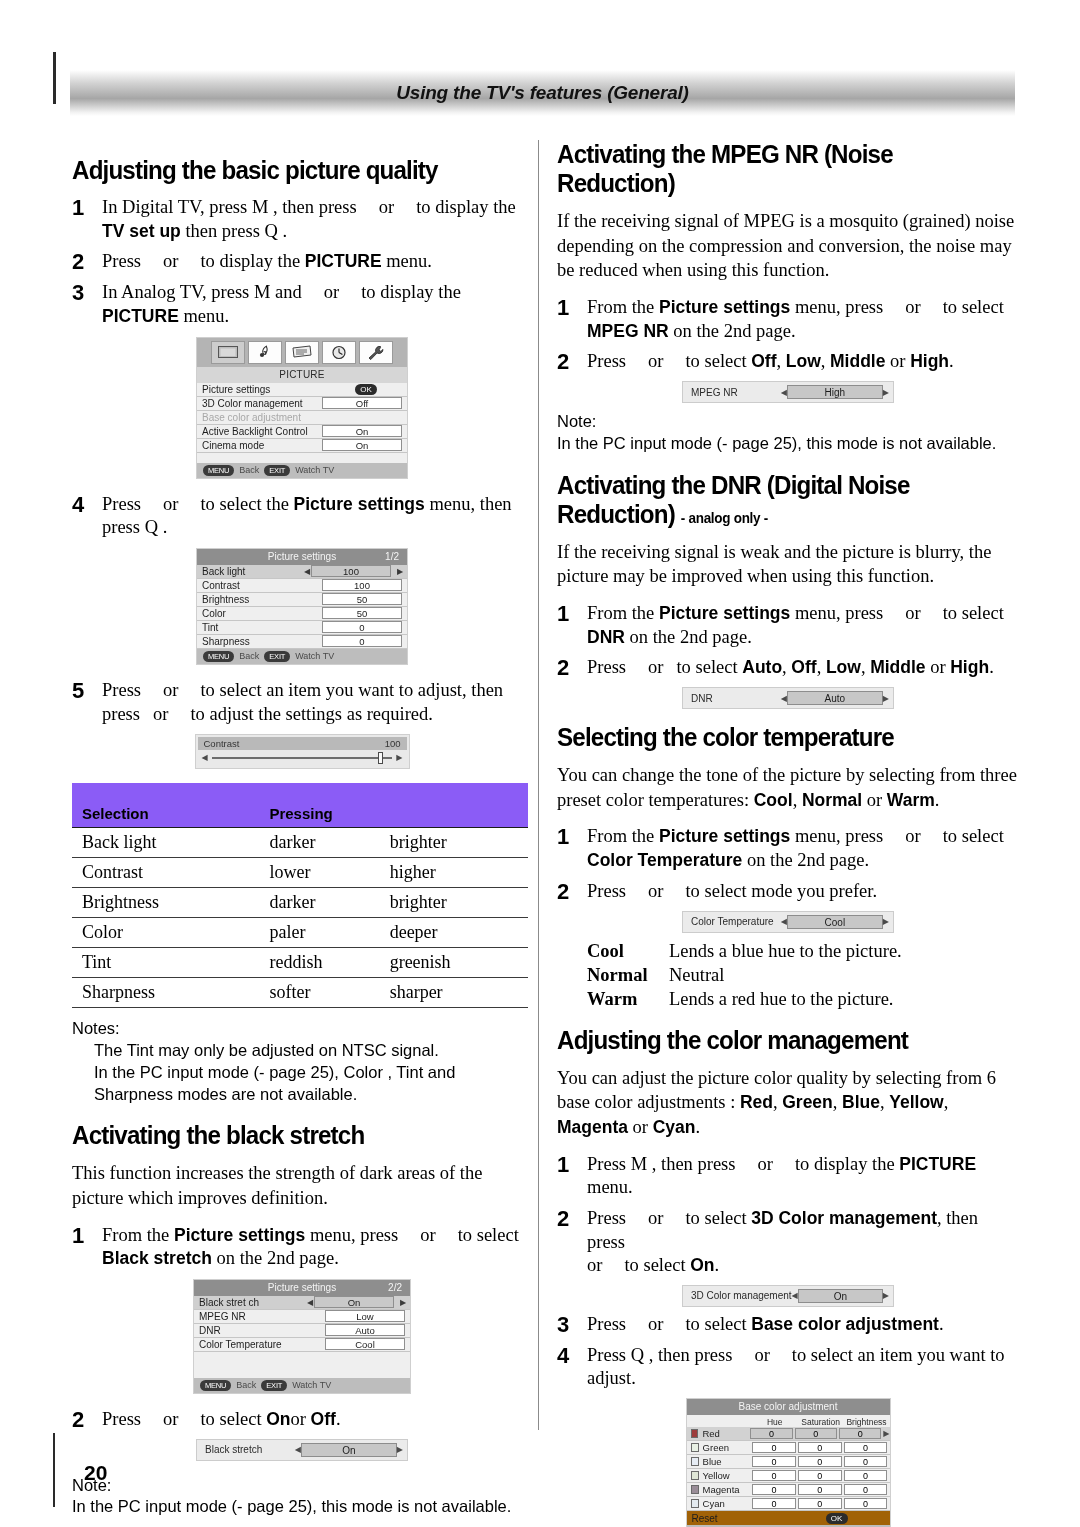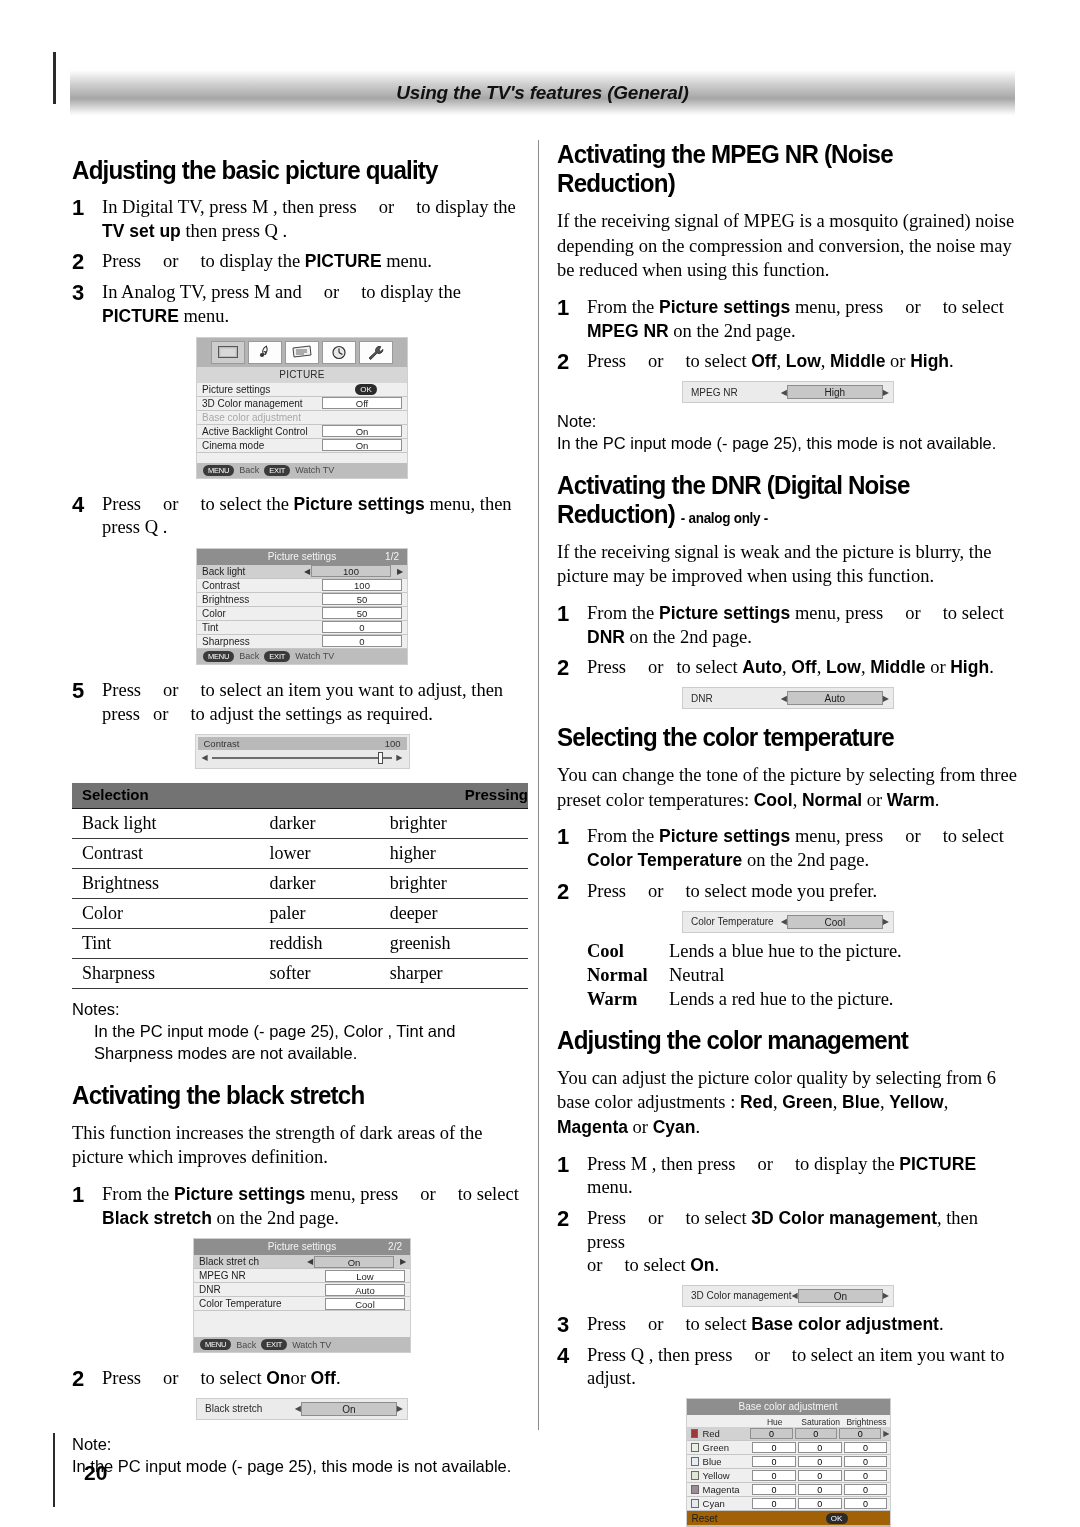--- a/index.html
+++ b/index.html
@@ -142,25 +142,25 @@
   }
   .optbar .onm { font-size: 10px; color: #2a2a2a; padding-left: 4px; flex: 1; white-space: nowrap; }
   .optbar .oval {
     width: 96px; background: #c7c7c7; border: 1px solid #8d8d8d;
     text-align: center; font-size: 10px; color: #1c1c1c; height: 14px; line-height: 13px;
   }
 
   
   table.sel { border-collapse: collapse; width: 456px; margin: 6px 0 10px 0; }
   table.sel th {
-    background: #737373; font-family: "Liberation Sans", sans-serif;
+    background: #8b5cf6; font-family: "Liberation Sans", sans-serif;
     font-weight: bold; font-size: 15px; text-align: left;
-    padding: 3px 0 5px 10px; border-bottom: 1.5px solid #1a1a1a;
-  }
-  table.sel th.c2 { text-align: right; padding-left: 0; }
+    padding: 22px 0 5px 10px; border-bottom: 1.5px solid #1a1a1a;
+  }
+  table.sel th.c2 { text-align: left; padding-left: 0; }
   table.sel td {
     font-size: 18px; padding: 4px 0 4px 10px;
     border-bottom: 1px solid #3a3a3a;
   }
   table.sel td.c2, table.sel td.c3 { padding-left: 0; }
   table.sel tr:first-child td { border-top: 1.5px solid #1a1a1a; }
 
   
   .bca-head { display: flex; font-size: 8.5px; color: #2a2a2a; background: #efefef; padding-top: 2px; }
   .bca-head .sp { width: 74px; }
@@ -397,20 +397,21 @@
         <tr>
           <td>Sharpness</td>
           <td class="c2">softer</td>
           <td class="c3">sharper</td>
         </tr>
       </tbody>
     </table>
 
     <div class="notes" style="margin-bottom:16px;">
       <span class="lbl">Notes:</span>
+      <span class="nitem">The Tint  may only be adjusted on NTSC signal.</span>
       <span class="nitem">In the PC input mode (-    page 25), Color , Tint  and Sharpness   modes are not available.</span>
     </div>
 
     <h1 class="sec">Activating the black stretch</h1>
     <p class="body">This function increases the strength of dark areas of the picture which improves definition.</p>
 
     <div class="step">
       <div class="step-num">1</div>
       <div class="step-body">
         <span>From the</span>

